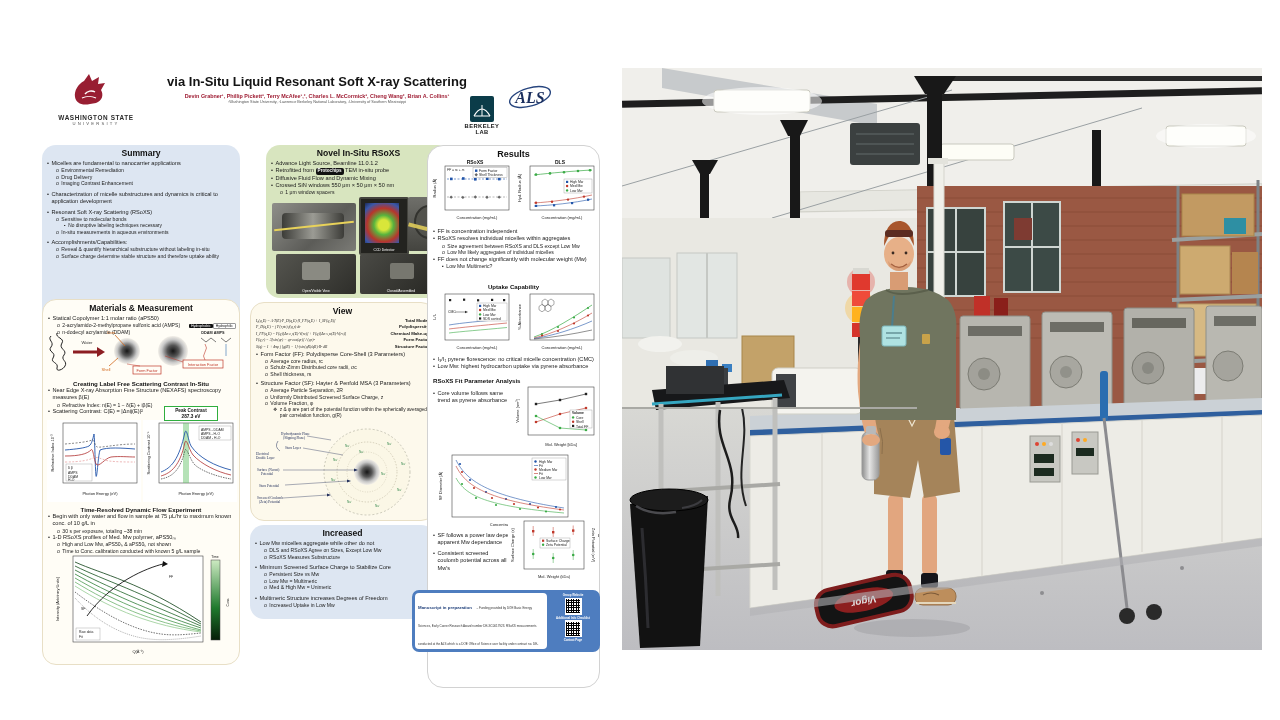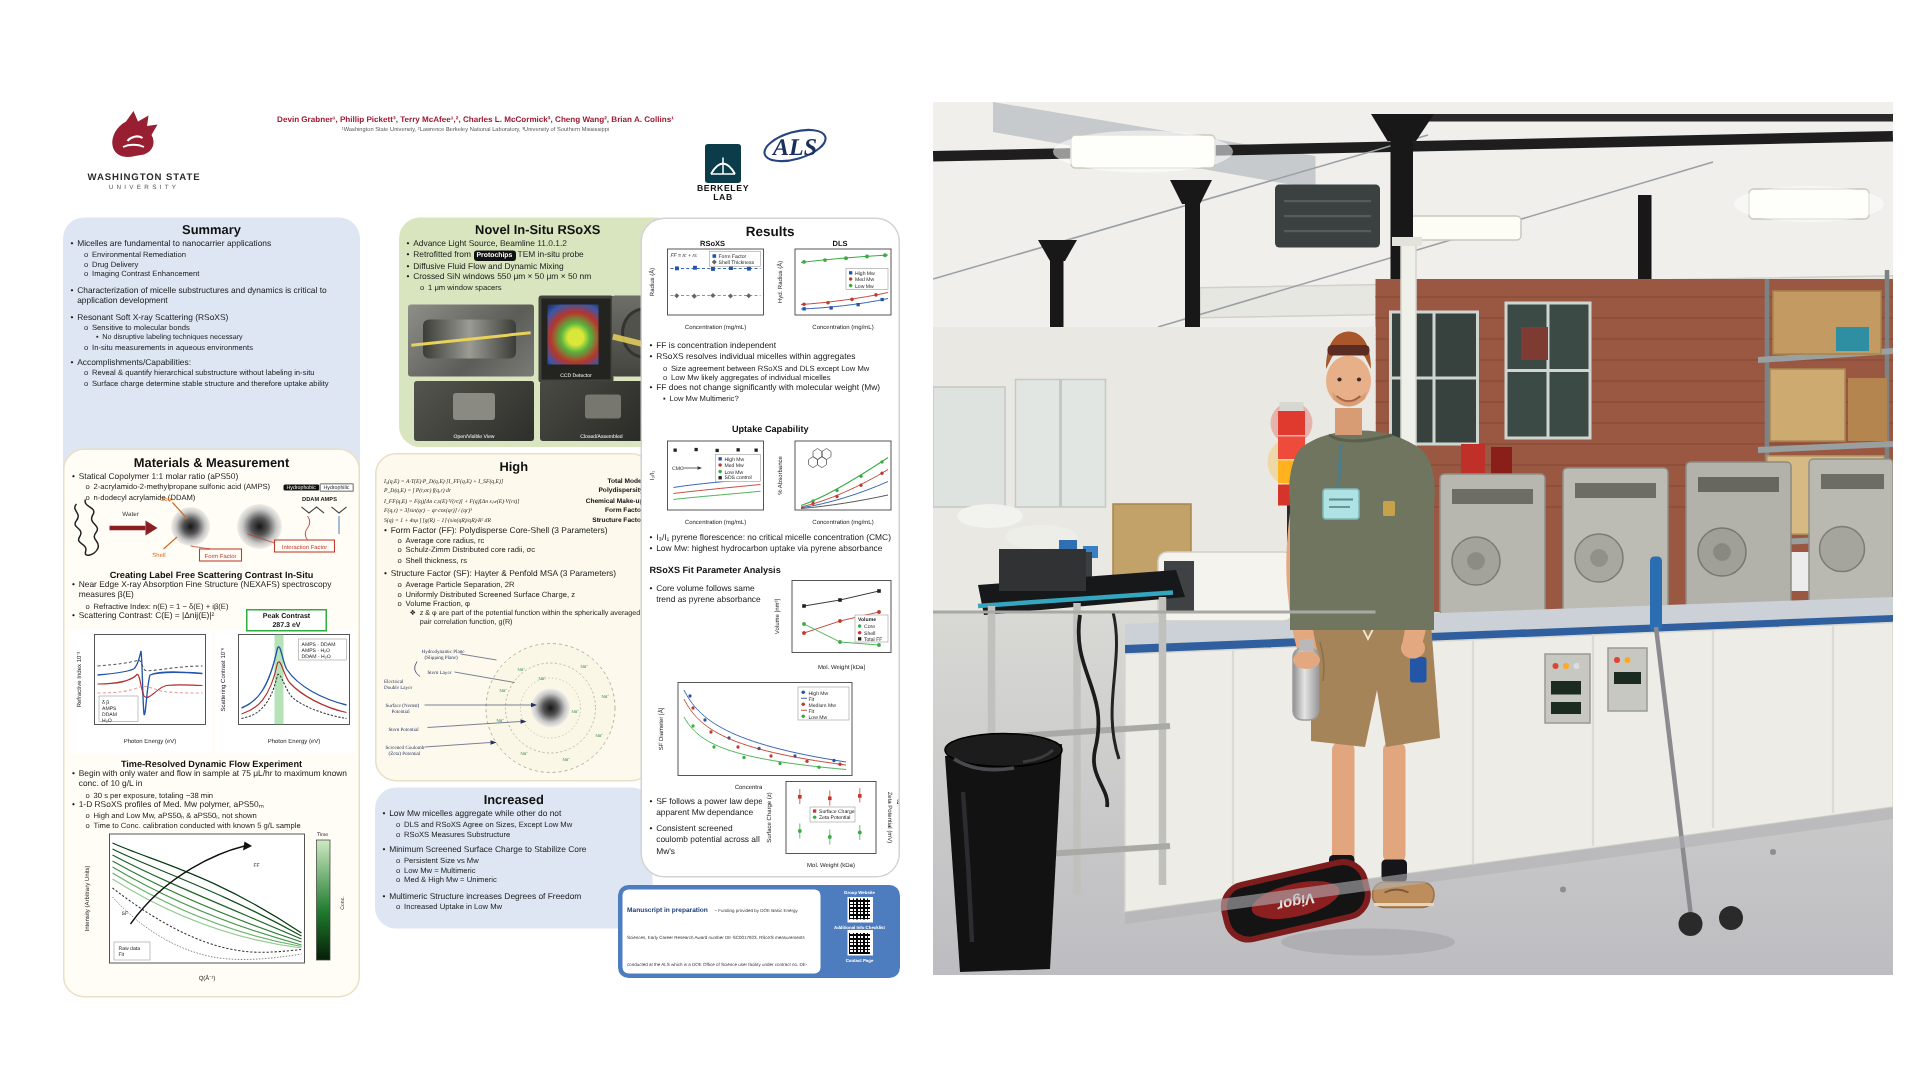--- a/index.html
+++ b/index.html
@@ -76,20 +76,21 @@
       <svg width="88" height="40" viewBox="0 0 88 40">
         <path d="M38,34 C30,36 24,33 23,27 C22,21 26,14 32,11 L37,4 L40,11 L47,7 L46,14 L53,13 L49,20 C52,25 50,31 44,33 Z" fill="#981e32"></path>
         <path d="M33,24 C35,21 40,20 43,22" stroke="#fff" stroke-width="1.4" fill="none"></path>
         <path d="M30,28 C34,26 40,26 44,28" stroke="#fff" stroke-width="1.2" fill="none"></path>
       </svg>
       <div class="wsuname">WASHINGTON STATE</div>
       <div class="wsusub">UNIVERSITY</div>
     </div>
 
     <div class="abs" style="left:100px;top:12px;width:350px;">
+      <div class="t1">via In-Situ Liquid Resonant Soft X-ray Scattering</div>
       <div class="auth">Devin Grabner¹, Phillip Pickett³, Terry McAfee¹,², Charles L. McCormick³, Cheng Wang², Brian A. Collins¹</div>
       <div class="affil">¹Washington State University, ²Lawrence Berkeley National Laboratory, ³University of Southern Mississippi</div>
     </div>
 
     <div class="abs" style="left:417px;top:34px;width:46px;">
       <svg width="24" height="26" viewBox="0 0 24 26" style="display:block;margin:0 auto;">
         <rect x="0" y="0" width="24" height="26" rx="2" fill="#0b3c49"></rect>
         <path d="M4,20 Q12,6 20,20" stroke="#fff" stroke-width="1.2" fill="none"></path>
         <line x1="12" y1="9" x2="12" y2="20" stroke="#fff" stroke-width="1"></line>
         <line x1="4" y1="20" x2="20" y2="20" stroke="#fff" stroke-width="1"></line>
@@ -355,21 +356,21 @@
         <div class="abs" style="left:26px;top:8px;width:28px;height:18px;background:#8a8a82;border-radius:2px;"></div>
         <div class="cap">Open/Visible View</div>
       </div>
       <div class="nimg" style="left:94px;top:109px;width:82px;height:40px;background:linear-gradient(135deg,#4a4a45,#262622);">
         <div class="abs" style="left:30px;top:9px;width:24px;height:16px;background:#77776f;border-radius:2px;"></div>
         <div class="cap">Closed/Assembled</div>
       </div>
     </section>
 
     <section class="box cream" style="left:208px;top:240px;width:185px;height:219px;">
-      <h2>High</h2>
+      <h2>View</h2>
       <div>
         <div class="eqrow">
             <span class="eq">I₀(q,E) = A·T(E)·P_D(q,E)·[I_FF(q,E) + I_SF(q,E)]</span>
             <span class="eql">Total Model</span>
           </div>
         <div class="eqrow">
             <span class="eq">P_D(q,E) = ∫ P(r,σc) f(q,r) dr</span>
             <span class="eql">Polydispersity</span>
           </div>
         <div class="eqrow">
@@ -502,21 +503,21 @@
             <span class="m">•</span>
             <span>Multimeric Structure increases Degrees of Freedom</span>
           </div>
           <div class="b l1">
             <span class="m">o</span>
             <span>Increased Uptake in Low Mw</span>
           </div>
         </div>
     </section>
 
-    <section class="box whitebox" style="left:385px;top:83px;width:173px;height:440px;">
+    <section class="box whitebox" style="left:385px;top:83px;width:173px;height:543px;">
       <h2 style="font-size:9px;">Results</h2>
 
       <svg class="plot" style="left:3px;top:13px;" width="82" height="66" viewBox="0 0 82 66">
         <text class="ptit" x="44" y="5" text-anchor="middle">RSoXS</text>
         <rect class="pframe" x="14" y="7" width="64" height="44"></rect>
         <text class="lg" x="16" y="12" font-style="italic">FF = rc + rs</text>
         <g stroke="#2255aa" stroke-width=".6">
             <line x1="16" y1="20" x2="76" y2="20" stroke-dasharray="2 1.5"></line>
           </g>
         <g fill="#2255aa">

